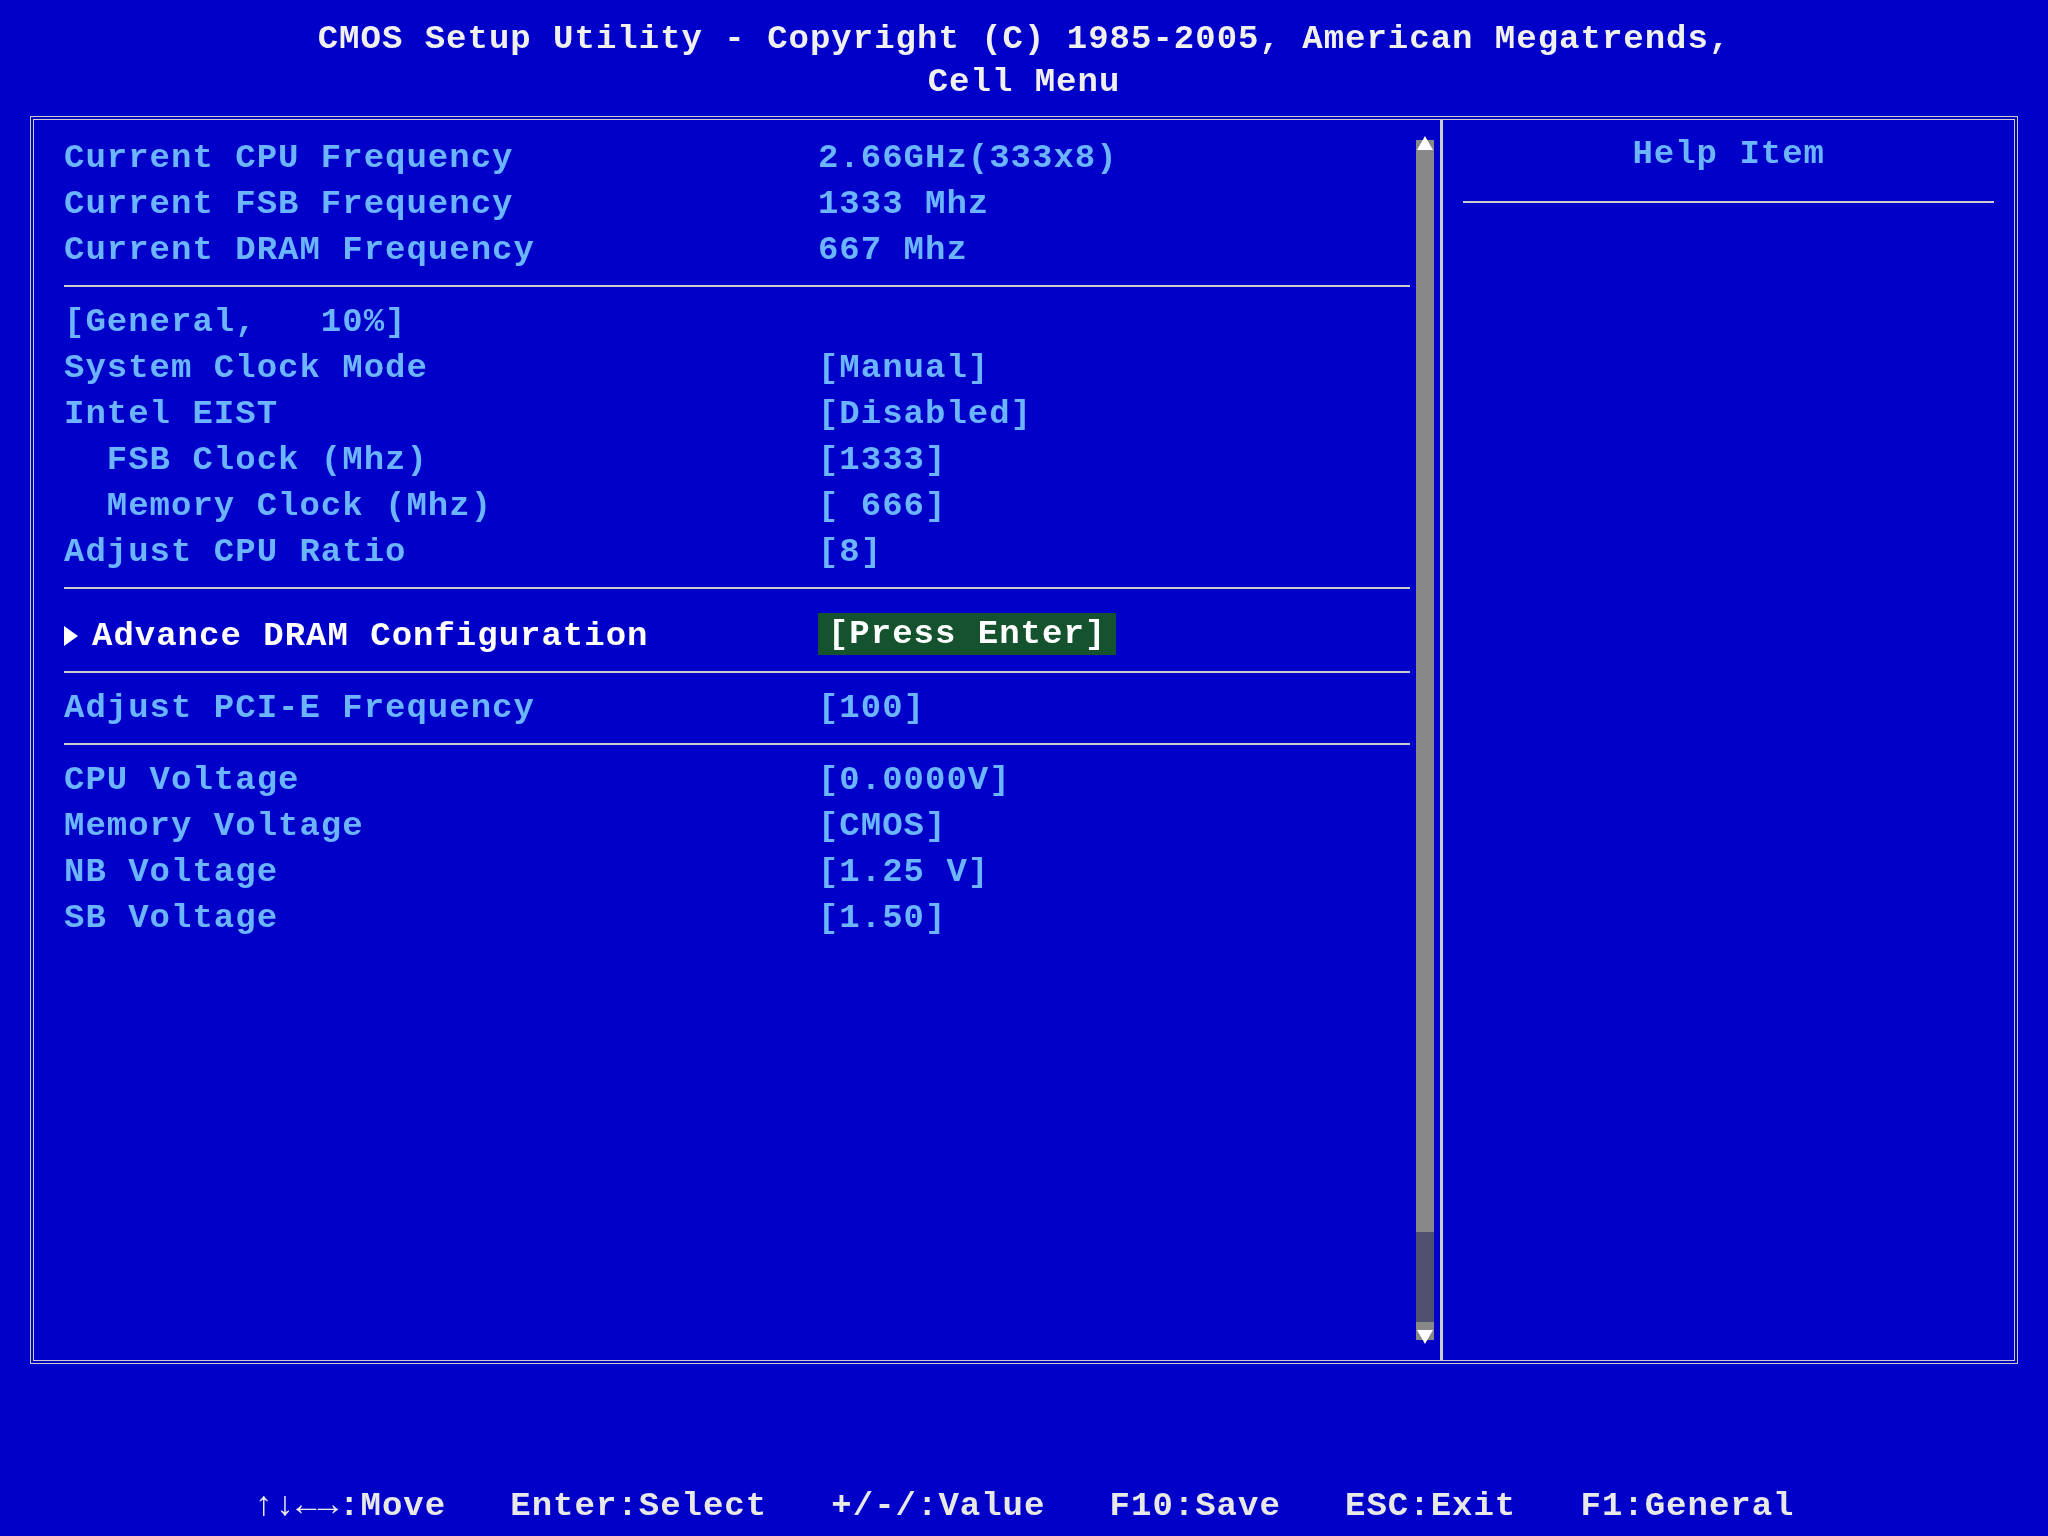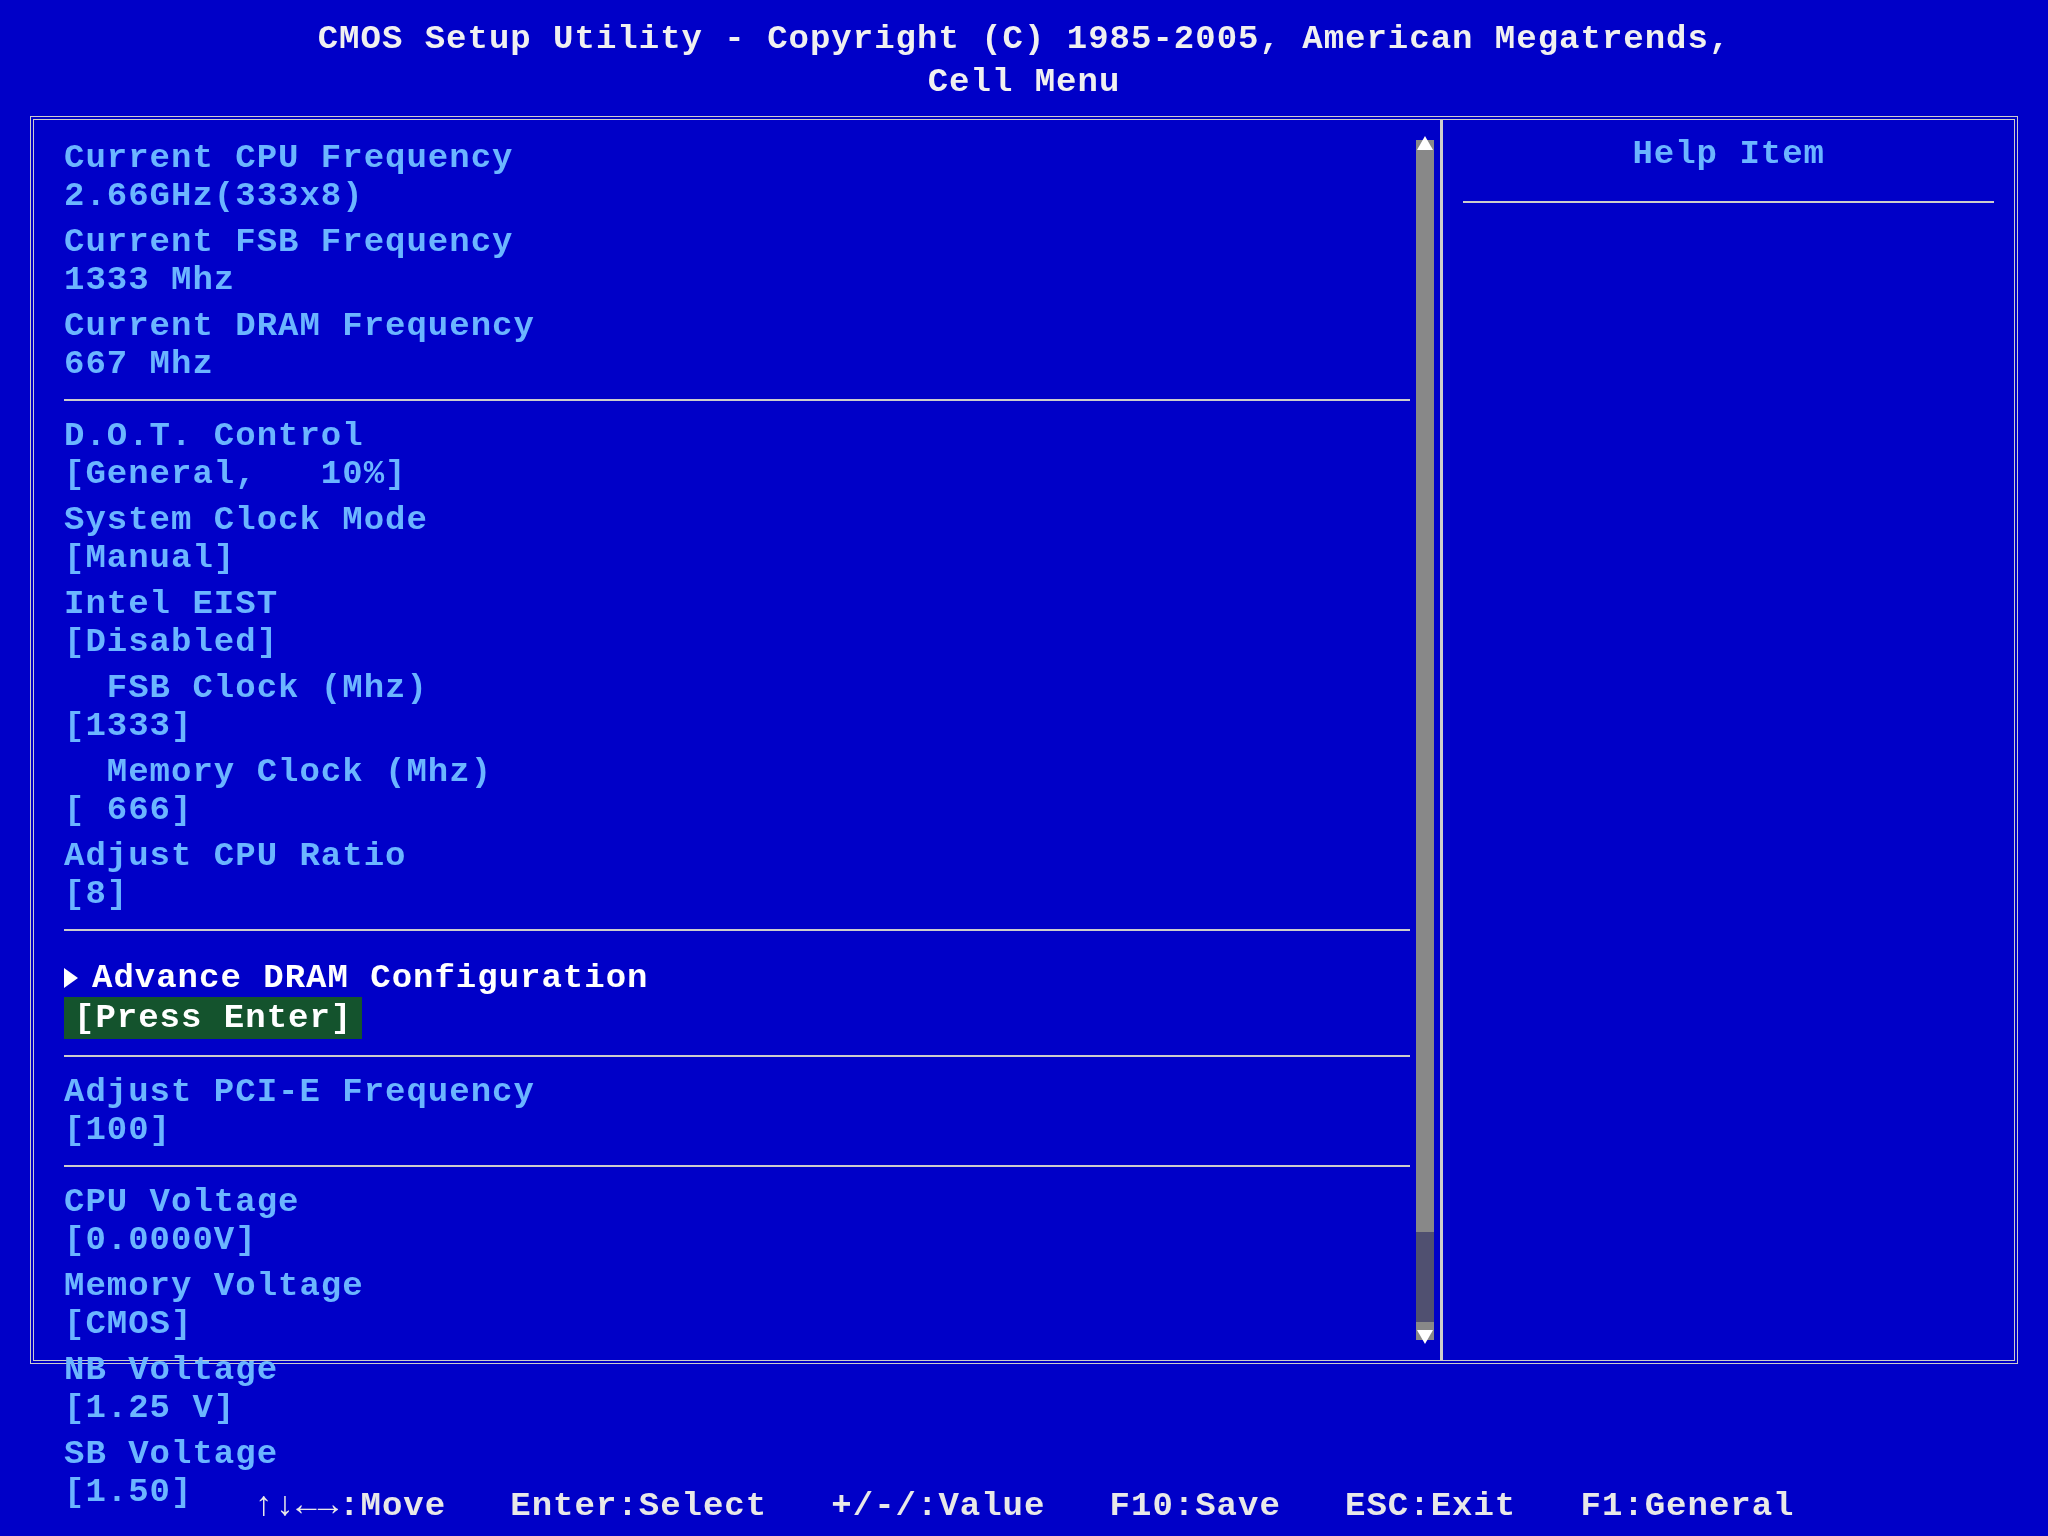--- a/index.html
+++ b/index.html
@@ -51,22 +51,21 @@
   }
   .help-title {
     color: #6bb5ff;
     padding-bottom: 28px;
     border-bottom: 2px solid #cccccc;
     margin-bottom: 15px;
   }
   .row {
     display: flex;
     padding: 4px 0;
-    align-items: flex-start;
-    flex-direction: column;
+    align-items: flex-end;
   }
   .label {
     flex: 0 0 56%;
     color: #6bb5ff;
     white-space: pre;
   }
   .value {
     flex: 1;
     color: #6bb5ff;
     white-space: pre;
@@ -155,21 +154,20 @@
         <span class="value">1333 Mhz</span>
       </div>
       <div class="row">
         <span class="label">Current DRAM Frequency</span>
         <span class="value">667 Mhz</span>
       </div>
 
       <div class="divider"></div>
 
       <div class="row">
-        <span class="label">D.O.T. Control</span>
         <span class="value">[General,   10%]</span>
       </div>
       <div class="row">
         <span class="label">System Clock Mode</span>
         <span class="value">[Manual]</span>
       </div>
       <div class="row">
         <span class="label">Intel EIST</span>
         <span class="value">[Disabled]</span>
       </div>

